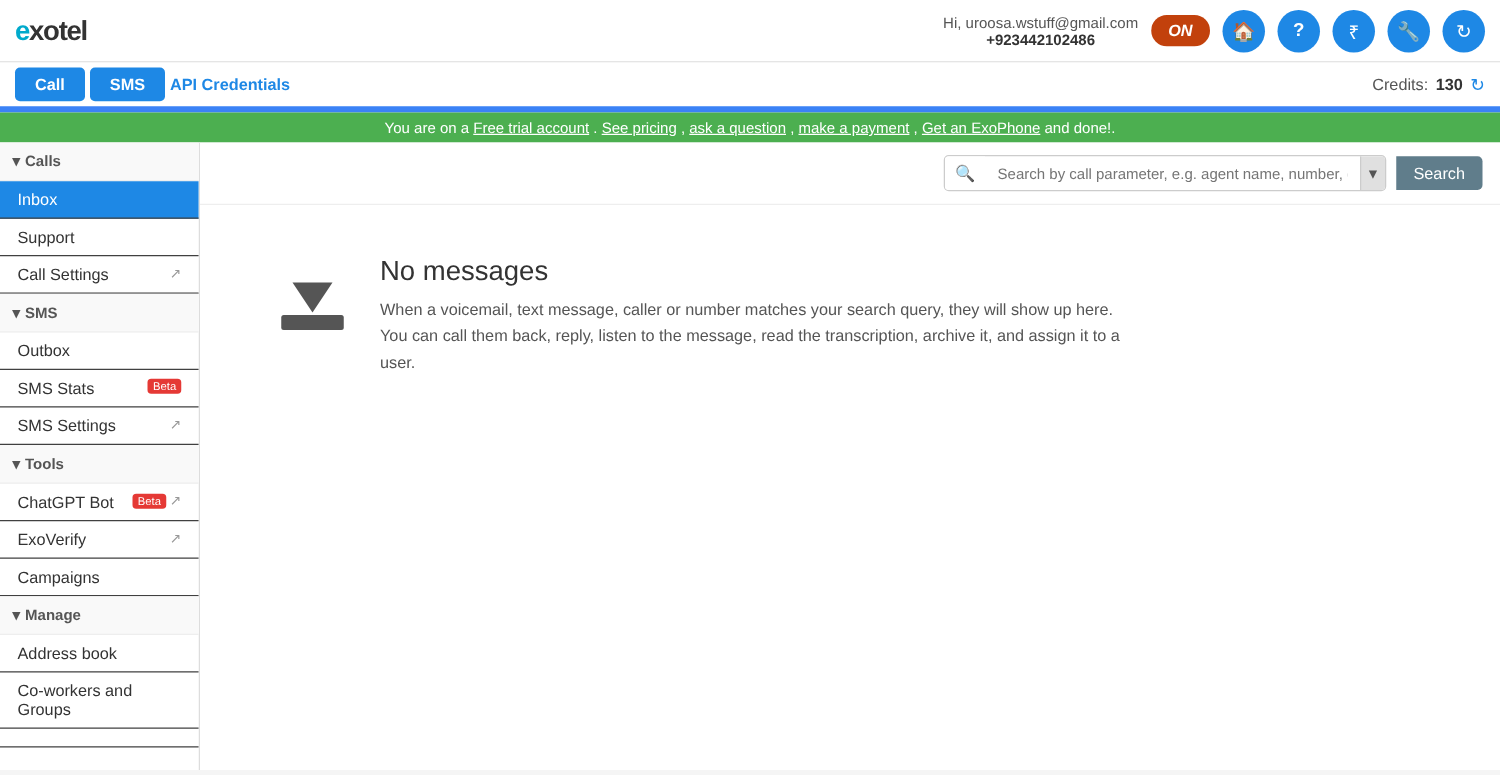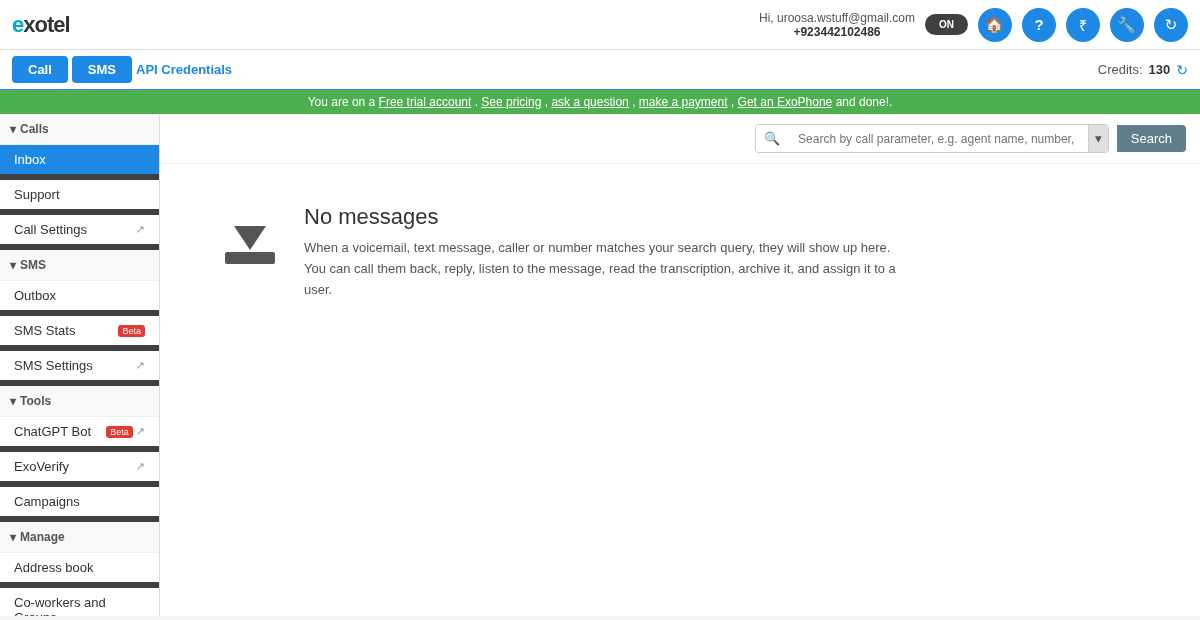--- a/index.html
+++ b/index.html
@@ -7,50 +7,50 @@
 
     
     .header { background: #fff; height: 50px; display: flex; align-items: center; justify-content: space-between; padding: 0 12px; border-bottom: 1px solid #ddd; }
     .logo { display: flex; align-items: flex-start; }
     .logo-text { font-size: 22px; font-weight: bold; color: #333; letter-spacing: -1px; }
     .logo-e { color: #00aacc; }
     .header-right { display: flex; align-items: center; gap: 10px; }
     .user-info { text-align: center; font-size: 12px; color: #555; }
     .user-email { color: #555; }
     .user-phone { color: #333; font-weight: bold; }
-    .toggle-btn { background: #404040; color: white; border: none; border-radius: 20px; padding: 5px 14px; font-size: 10px; font-weight: bold; cursor: pointer; }
+    .toggle-btn { background: #c2410c; color: white; border: none; border-radius: 20px; padding: 5px 14px; font-size: 13px; font-weight: bold; cursor: pointer; font-style: italic; }
     .nav-icon { width: 34px; height: 34px; border-radius: 50%; display: flex; align-items: center; justify-content: center; color: white; font-size: 15px; cursor: pointer; }
     .icon-home { background: #1e88e5; }
     .icon-help { background: #1e88e5; }
     .icon-rupee { background: #1e88e5; }
     .icon-settings { background: #1e88e5; }
     .icon-refresh { background: #1e88e5; }
 
     
-    .tabbar { background: #fff; height: 40px; display: flex; align-items: center; padding: 0 12px; border-bottom: 1px solid #3b82f6; gap: 4px; }
+    .tabbar { background: #fff; height: 40px; display: flex; align-items: center; padding: 0 12px; border-bottom: 5px solid #3b82f6; gap: 4px; }
     .tab-btn { padding: 6px 16px; border-radius: 4px; border: none; font-size: 13px; cursor: pointer; font-weight: bold; }
     .tab-call { background: #1e88e5; color: white; }
     .tab-sms { background: #1e88e5; color: white; }
     .tab-api { background: transparent; color: #1e88e5; font-weight: bold; border: none; }
     .credits { margin-left: auto; color: #555; font-size: 13px; display: flex; align-items: center; gap: 6px; }
     .credits-num { font-weight: bold; color: #333; }
     .refresh-small { color: #1e88e5; cursor: pointer; font-size: 14px; }
 
     
     .banner { background: #4caf50; color: white; text-align: center; font-size: 12px; padding: 5px; }
     .banner a { color: white; text-decoration: underline; cursor: pointer; }
 
     
     .main-layout { display: flex; height: calc(620px - 50px - 40px - 28px); }
 
     
     .sidebar { width: 160px; background: #fff; border-right: 1px solid #ddd; overflow-y: auto; flex-shrink: 0; }
     .sidebar-section { }
     .sidebar-section-header { padding: 8px 10px; font-size: 12px; color: #555; font-weight: bold; cursor: pointer; display: flex; align-items: center; gap: 4px; background: #f9f9f9; border-bottom: 1px solid #eee; }
-    .sidebar-item { padding: 7px 14px; font-size: 13px; color: #333; cursor: pointer; display: flex; align-items: center; justify-content: space-between; border-bottom: 6px solid #404040; }
+    .sidebar-item { padding: 7px 14px; font-size: 13px; color: #333; cursor: pointer; display: flex; align-items: flex-start; justify-content: space-between; border-bottom: 1px solid #404040; }
     .sidebar-item.active { background: #1e88e5; color: white; }
     .sidebar-item .ext-icon { color: #999; font-size: 11px; }
     .beta-badge { background: #e53935; color: white; font-size: 9px; padding: 1px 4px; border-radius: 3px; margin-left: 4px; }
 
     
     .content { flex: 1; background: #fff; display: flex; flex-direction: column; }
     .search-bar { padding: 10px 14px; border-bottom: 1px solid #eee; display: flex; align-items: center; gap: 8px; justify-content: flex-end; }
     .search-input-wrap { display: flex; align-items: center; border: 1px solid #ccc; border-radius: 4px; overflow: hidden; }
     .search-input { border: none; outline: none; padding: 6px 10px; font-size: 12px; width: 300px; color: #999; }
     .search-dropdown { background: #e0e0e0; border: none; border-left: 1px solid #ccc; padding: 6px 6px; cursor: pointer; color: #555; }

